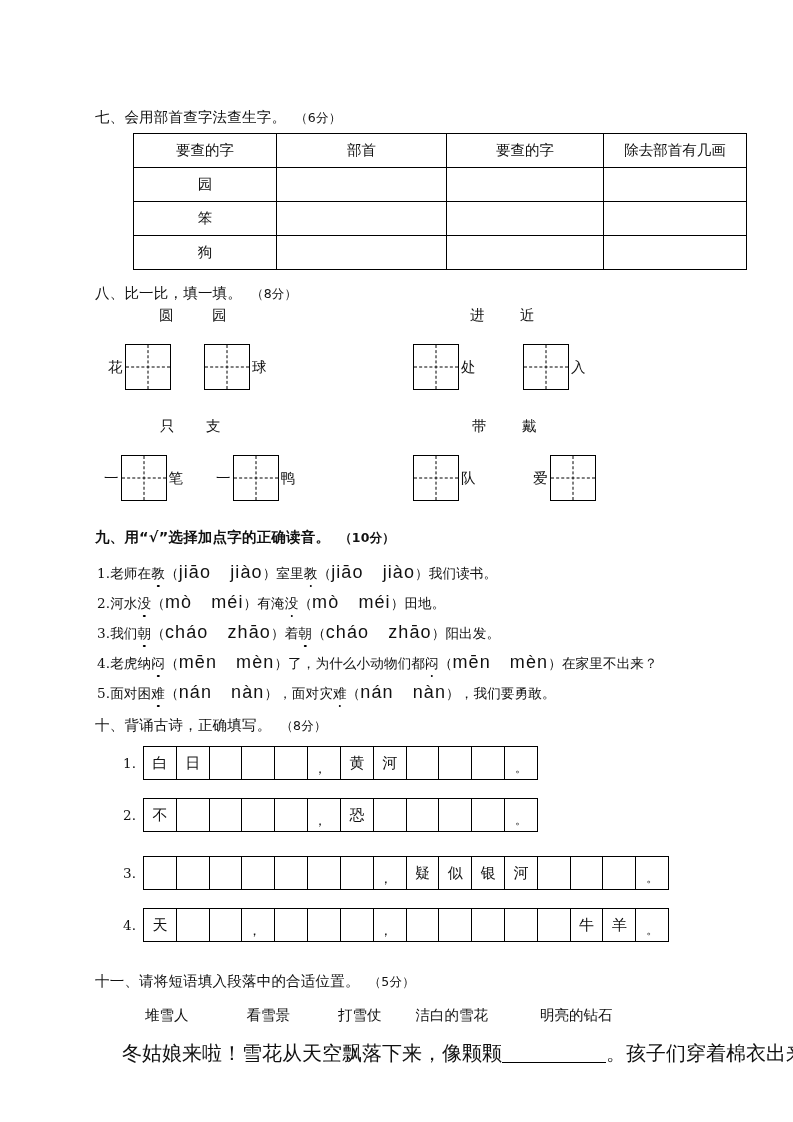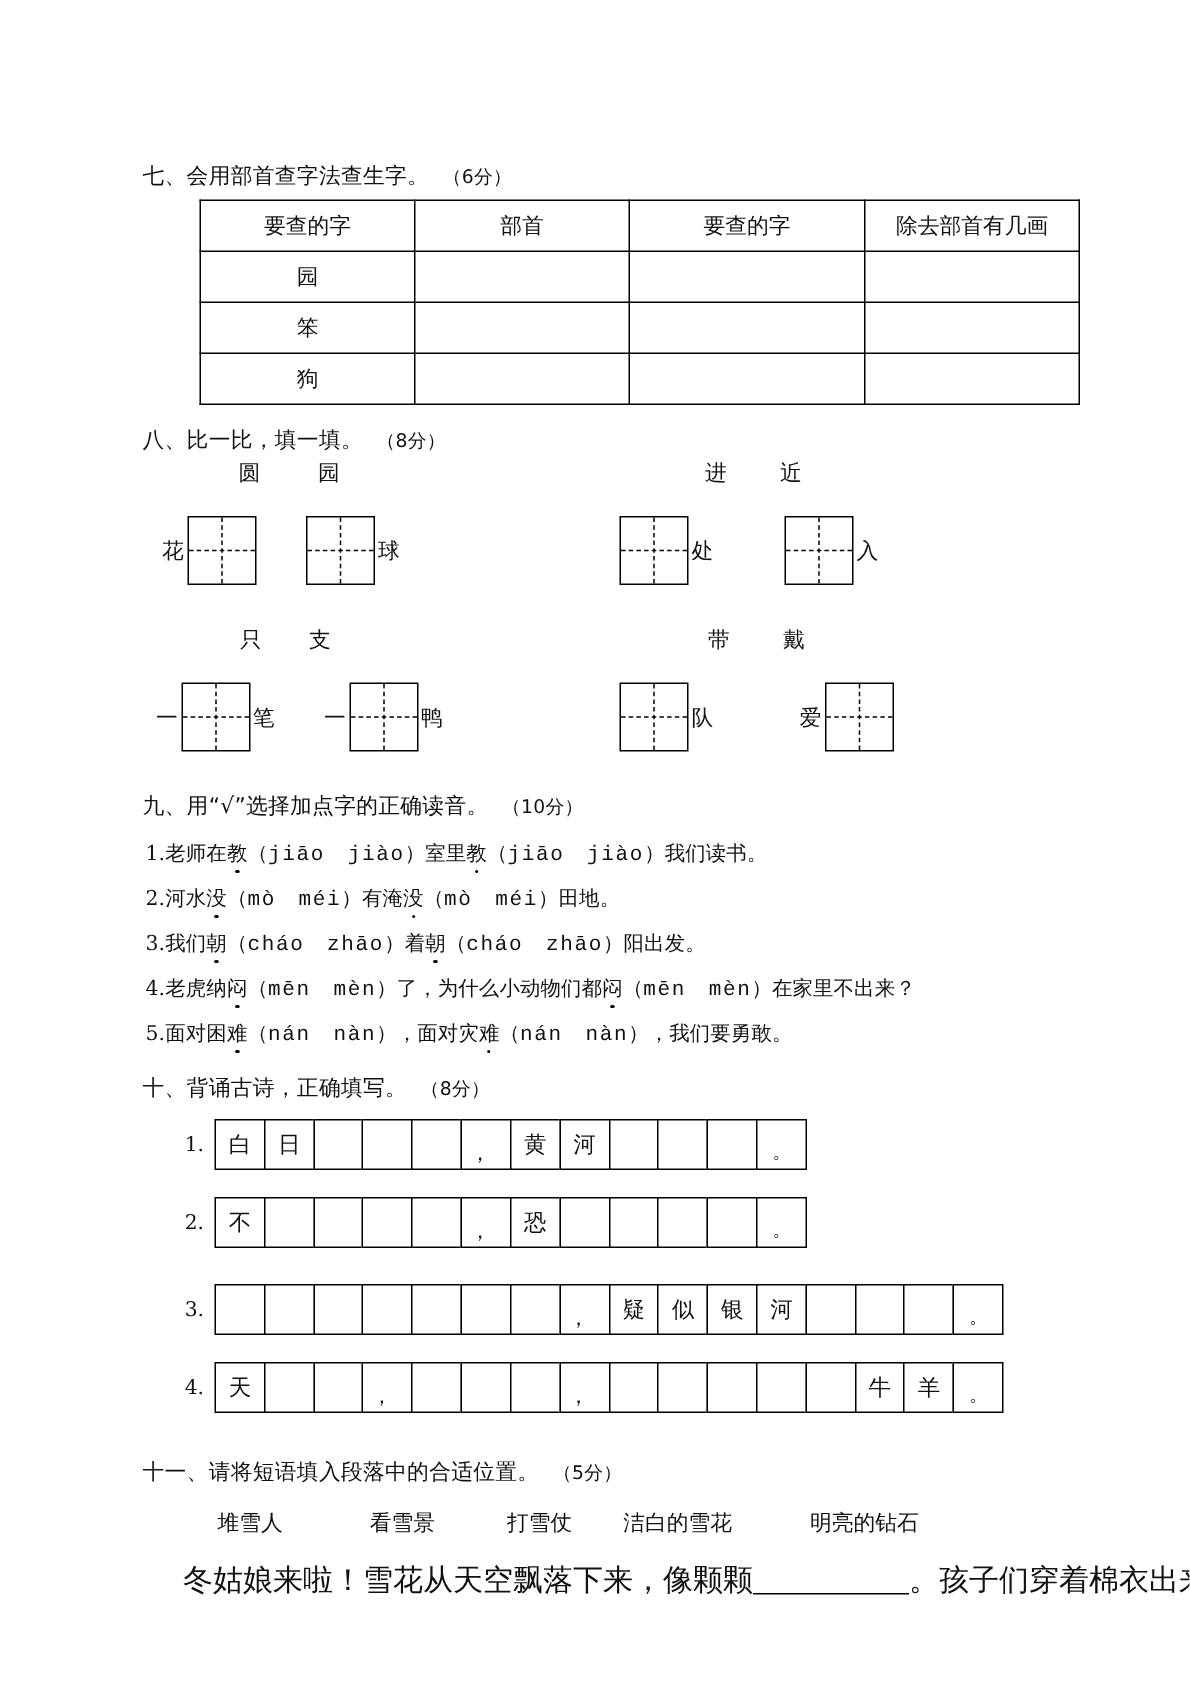--- a/index.html
+++ b/index.html
@@ -32,21 +32,21 @@
   }
   .lookup-table td {
     border: 1.3px solid #000;
     height: 34px;
     text-align: center;
     vertical-align: middle;
     font-size: 14.5px;
     padding: 0;
   }
   .lookup-table td.c0 { width: 143px; }
-  .lookup-table td.c1 { width: 143px; margin-left: 12px; }
+  .lookup-table td.c1 { width: 170px; margin-left: 12px; }
   .lookup-table td.c2 { width: 157px; }
   .lookup-table td.c3 { width: 143px; }
 
   
   .tzg {
     width: 46px; height: 46px;
     border: 1.4px solid #000;
     position: relative;
     display: inline-block;
     vertical-align: middle;
@@ -95,22 +95,22 @@
     content: "";
     position: absolute;
     left: 50%;
     bottom: -4px;
     width: 2.4px; height: 2.4px;
     background: #000;
     border-radius: 50%;
     transform: translateX(-50%);
   }
   .py {
-    font-family: Liberation Mono, monospace;
-    font-size: 14px;
+    font-family: Liberation Sans, sans-serif;
+    font-size: 18px;
     letter-spacing: 1.1px;
   }
 
   
   .poem-row { position: absolute; display: flex; align-items: center; }
   .poem-num {
     width: 26px;
     text-align: right;
     font-size: 13.5px;
     margin-right: 7px;
@@ -257,21 +257,21 @@
     <span class="lead"></span>
     <span class="tzg"></span>
     <span class="trail">队</span>
   </div>
   <div class="pair-unit" style="left:533px; top:455px;">
     <span class="lead">爱</span>
     <span class="tzg"></span>
     <span class="trail"></span>
   </div>
 
-  <div class="abs sec-head" style="left:95px; top:528px;">
+  <div class="abs sec-head" style="left:95px; top:528px;font-weight:bold;">
     <span>九、用“√”选择加点字的正确读音。</span><span class="pts">（10分）</span>
   </div>
 
   <div class="pron-line" id="pron-0" style="left:97px; top:560px;"><span style="font-family: &quot;DejaVu Serif&quot;, &quot;Liberation Serif&quot;, serif;">1.</span><span>老师在</span><span class="dotted">教</span><span>（</span><span class="py">jiāo　jiào</span><span>）室里</span><span class="dotted">教</span><span>（</span><span class="py">jiāo　jiào</span><span>）我们读书。</span></div>
   <div class="pron-line" id="pron-1" style="left:97px; top:590px;"><span style="font-family: &quot;DejaVu Serif&quot;, &quot;Liberation Serif&quot;, serif;">2.</span><span>河水</span><span class="dotted">没</span><span>（</span><span class="py">mò　méi</span><span>）有淹</span><span class="dotted">没</span><span>（</span><span class="py">mò　méi</span><span>）田地。</span></div>
   <div class="pron-line" id="pron-2" style="left:97px; top:620px;"><span style="font-family: &quot;DejaVu Serif&quot;, &quot;Liberation Serif&quot;, serif;">3.</span><span>我们</span><span class="dotted">朝</span><span>（</span><span class="py">cháo　zhāo</span><span>）着</span><span class="dotted">朝</span><span>（</span><span class="py">cháo　zhāo</span><span>）阳出发。</span></div>
   <div class="pron-line" id="pron-3" style="left:97px; top:650px;"><span style="font-family: &quot;DejaVu Serif&quot;, &quot;Liberation Serif&quot;, serif;">4.</span><span>老虎纳</span><span class="dotted">闷</span><span>（</span><span class="py">mēn　mèn</span><span>）了，为什么小动物们都</span><span class="dotted">闷</span><span>（</span><span class="py">mēn　mèn</span><span>）在家里不出来？</span></div>
   <div class="pron-line" id="pron-4" style="left:97px; top:680px;"><span style="font-family: &quot;DejaVu Serif&quot;, &quot;Liberation Serif&quot;, serif;">5.</span><span>面对困</span><span class="dotted">难</span><span>（</span><span class="py">nán　nàn</span><span>），面对灾</span><span class="dotted">难</span><span>（</span><span class="py">nán　nàn</span><span>），我们要勇敢。</span></div>
 
   <div class="abs sec-head" style="left:95px; top:716px;">

